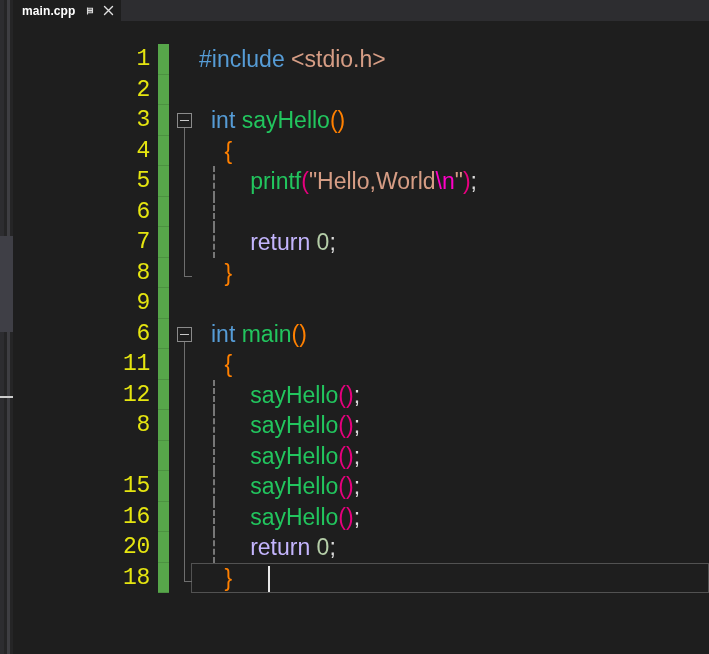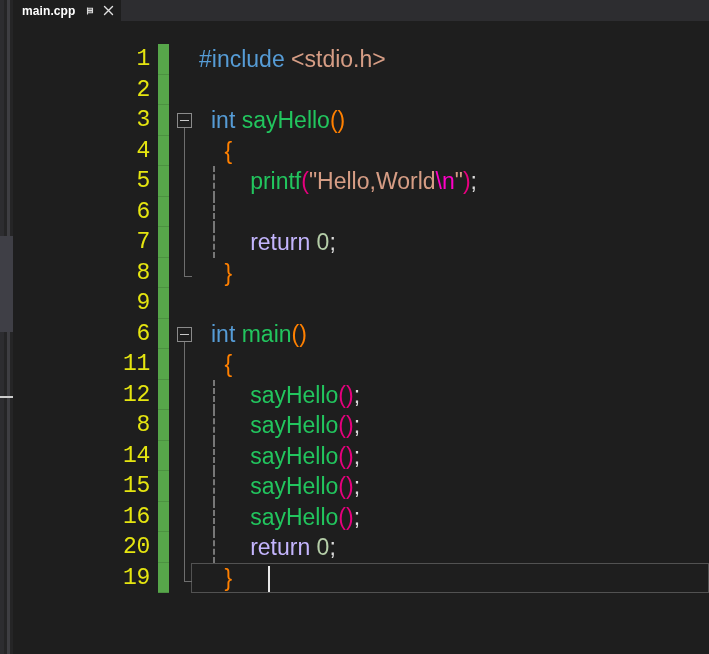--- a/index.html
+++ b/index.html
@@ -422,21 +422,20 @@
         <div class="row">
           <div class="lineno">8</div>
           <div class="changebar"></div>
           <div class="outline-col">
             <div class="outline-line"></div>
           </div>
           <div class="indent-guide"></div>
           <div class="codetext"><span class="t-plain">        </span><span class="t-plain">sayHello</span><span class="t-paren-m">()</span><span class="t-punct">;</span></div>
         </div>
         <div class="row">
-          <div class="lineno">14</div>
           <div class="changebar"></div>
           <div class="outline-col">
             <div class="outline-line"></div>
           </div>
           <div class="indent-guide"></div>
           <div class="codetext"><span class="t-plain">        </span><span class="t-plain">sayHello</span><span class="t-paren-m">()</span><span class="t-punct">;</span></div>
         </div>
         <div class="row">
           <div class="lineno">15</div>
           <div class="changebar"></div>
@@ -459,21 +458,21 @@
           <div class="lineno">20</div>
           <div class="changebar"></div>
           <div class="outline-col">
             <div class="outline-line"></div>
           </div>
           <div class="indent-guide"></div>
           <div class="codetext"><span class="t-plain">        </span><span class="t-ctrl">return</span><span class="t-plain"> </span><span class="t-number">0</span><span class="t-punct">;</span></div>
         </div>
         <div class="row current">
           <div class="curline"></div>
-          <div class="lineno">19</div>
+          <div class="lineno">18</div>
           <div class="changebar"></div>
           <div class="outline-col">
             <div class="outline-line end-foot"></div>
             <div class="outline-foot"></div>
           </div>
           <div class="codetext"><span class="t-plain">    </span><span class="t-brace">}</span></div>
           <div class="caret" style="left: 255px;"></div>
         </div>
       </div>
   </div>

